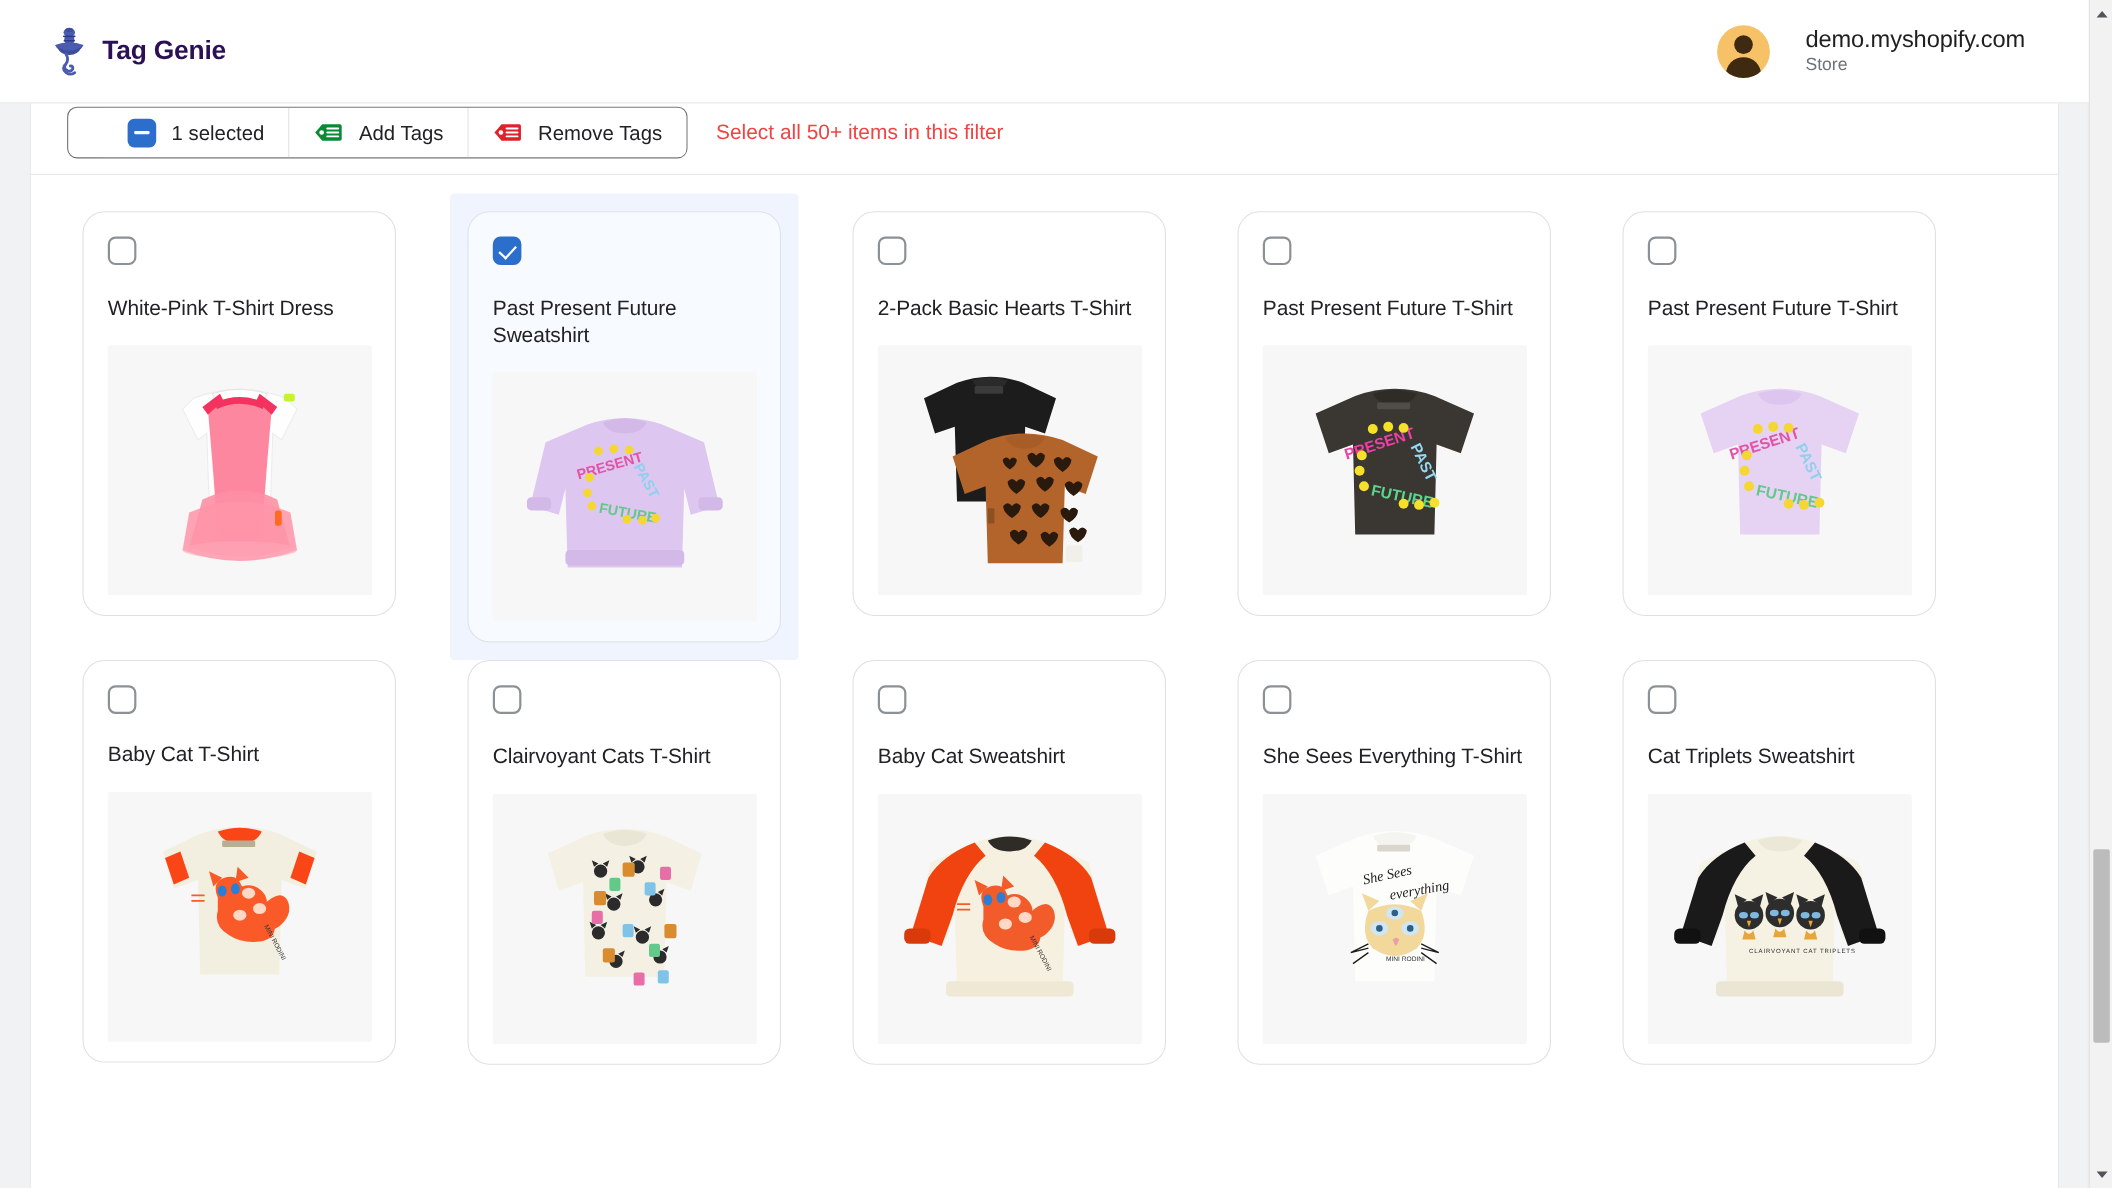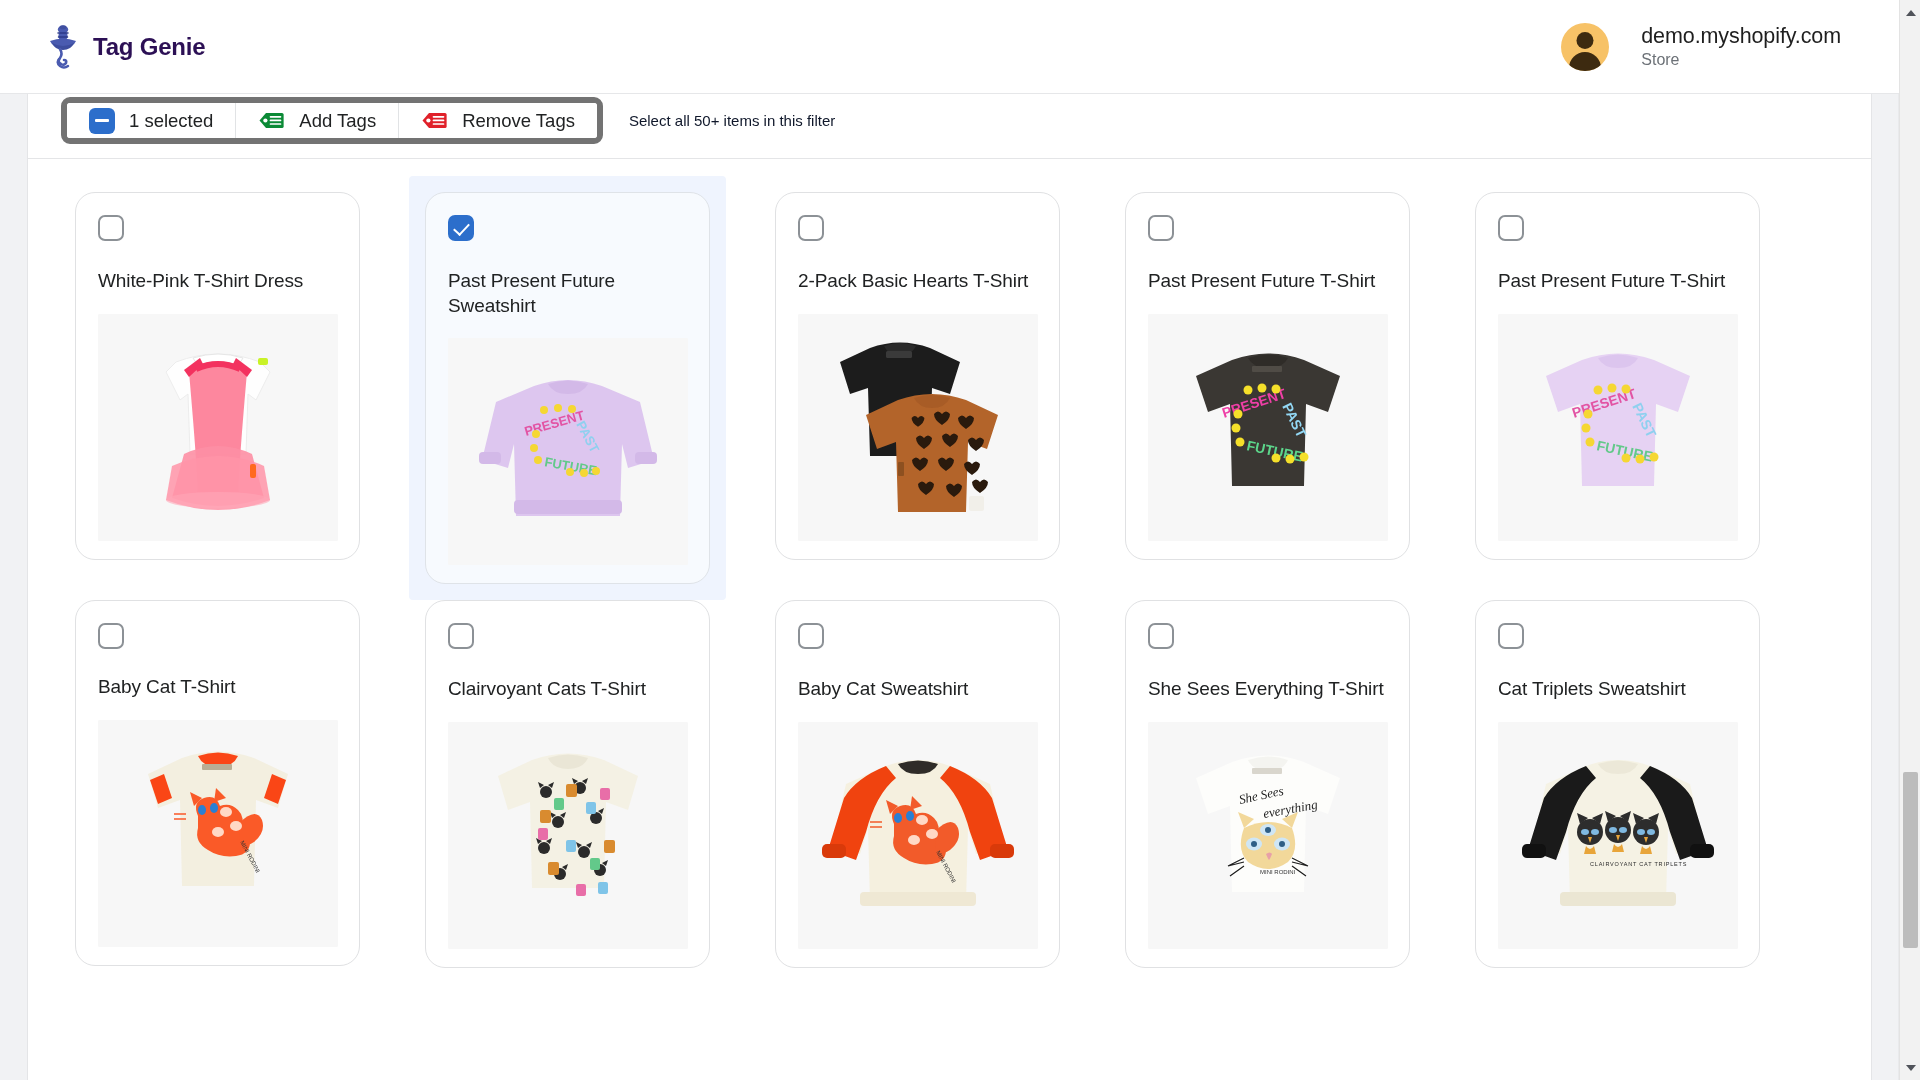--- a/index.html
+++ b/index.html
@@ -70,25 +70,26 @@
     position: absolute; top: 83px; left: 27px;
     width: 1845px; height: 76px;
     background: #ffffff;
     border: 1px solid #e4e5e7;
     border-top: none;
     display: flex; align-items: center;
   }
   .bulk-group {
     display: flex; align-items: stretch;
     margin-left: 33px;
-    border: 6px solid #737373;
+    border: 1px solid #737373;
     border-radius: 9px;
     height: 47px;
     background: #fff;
     overflow: hidden;
+    padding-left: 32px;
   }
   .bulk-cell {
     display: flex; align-items: center; gap: 14px;
     padding: 0 22px;
     font-size: 18.5px; color: #202223;
     cursor: pointer; background: #fff;
     white-space: nowrap;
   }
   .bulk-cell + .bulk-cell { border-left: 1px solid #e1e3e5; }
   .cb-indeterminate {
@@ -96,21 +97,21 @@
     background: #2c6ecb; position: relative; flex: none;
   }
   .cb-indeterminate::after {
     content: ""; position: absolute;
     left: 6px; top: 11.5px; width: 14px; height: 3px;
     background: #fff; border-radius: 1px;
   }
   .tag-icon { width: 27px; height: 21px; flex: none; display:block; }
   .select-all-link {
     margin-left: 26px;
-    font-size: 15px; color: #0f172a;
+    font-size: 19px; color: #ef4444;
     cursor: pointer; white-space: nowrap;
   }
 
   
   .grid-area {
     position: absolute; top: 159px; left: 27px;
     width: 1845px; height: 921px;
     background: #ffffff;
     border-left: 1px solid #e4e5e7;
     border-right: 1px solid #e4e5e7;

